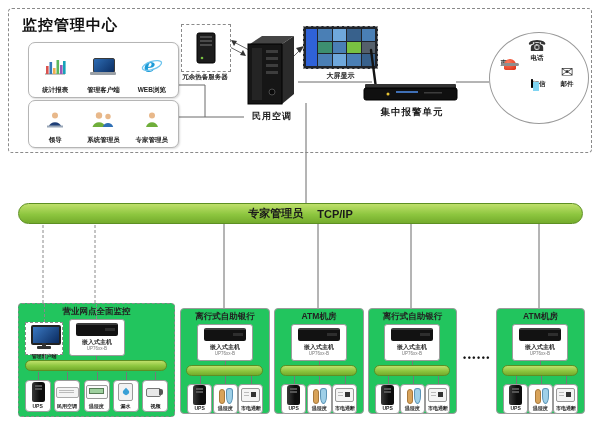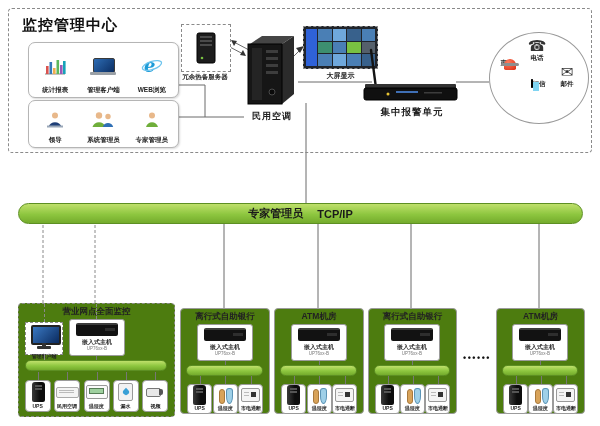--- a/index.html
+++ b/index.html
@@ -59,21 +59,21 @@
   .i-siren .dome{position:absolute;left:3px;top:0;width:12px;height:11px;background:radial-gradient(circle at 35% 30%,#ff7a5c,#d92b12);border-radius:7px 7px 2px 2px;}
   .i-siren .base{position:absolute;left:0;bottom:0;width:18px;height:3.5px;background:#8e8e8e;border-radius:2px;}
   .i-sms{width:11px;height:17px;margin:0 auto;background:#1d1f24;border:1px solid #000;border-radius:2px;position:relative;}
   .i-sms::after{content:"";position:absolute;left:1.5px;top:2px;width:6px;height:9px;background:#7fd4f2;}
 
   
   .netbar{left:18px;top:203px;width:565px;height:21px;border-radius:11px;background:linear-gradient(#bfe06b,#8dc63f 55%,#74ab2c);border:1px solid #5d8f23;box-sizing:border-box;display:flex;align-items:center;justify-content:center;gap:14px;font-size:11px;font-weight:bold;color:#1a1a1a;}
   .gbar{position:absolute;border-radius:6px;background:linear-gradient(#bfe06b,#8dc63f 55%,#74ab2c);border:1px solid #5d8f23;box-sizing:border-box;}
 
   
-  .group{position:absolute;background:#4d7c0f;border:1px solid #9b9b9b;border-radius:4px;z-index:2;}
+  .group{position:absolute;background:#22c55e;border:1px solid #9b9b9b;border-radius:4px;z-index:2;}
   .group.dashed{border:1px dashed #8a8a8a;}
   .g-title{position:absolute;left:0;right:0;top:2px;text-align:center;font-size:8.5px;font-weight:bold;white-space:nowrap;}
   .hostbox{position:absolute;top:15px;width:56px;height:37px;border:1px solid #9b9b9b;border-radius:3px;background:#fff;text-align:center;box-sizing:border-box;padding-top:3px;}
   .hostbox .himg{width:42px;height:11px;margin:0 auto;background:#121212;border-top:2px solid #3c3c3c;border-radius:2px;position:relative;}
   .hostbox .himg::after{content:"";position:absolute;right:3px;top:3px;width:10px;height:3px;background:#2e2e2e;}
   .hostbox .hl{font-size:6px;font-weight:bold;line-height:8px;margin-top:2px;}
   .hostbox .hm{font-size:4.5px;color:#777;line-height:5px;}
   .clientbox{position:absolute;left:6px;top:18px;width:38px;height:33px;border:1px dashed #8a8a8a;background:#fff;text-align:center;box-sizing:border-box;padding-top:2px;}
   .clientbox .cl{font-size:5.5px;font-weight:bold;line-height:7px;white-space:nowrap;transform:scale(.9);}
   .vline{position:absolute;width:1px;background:#777;}

